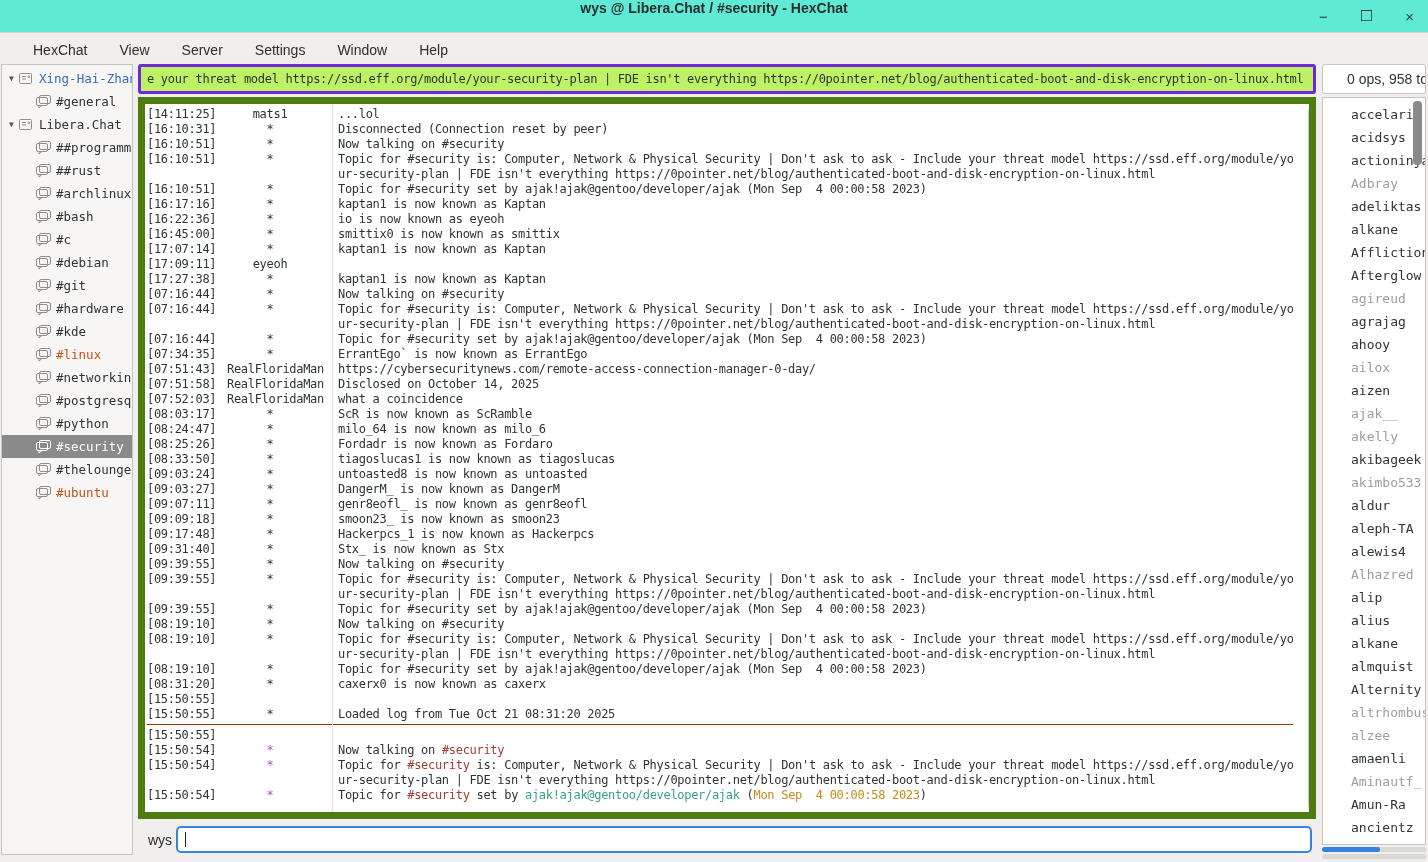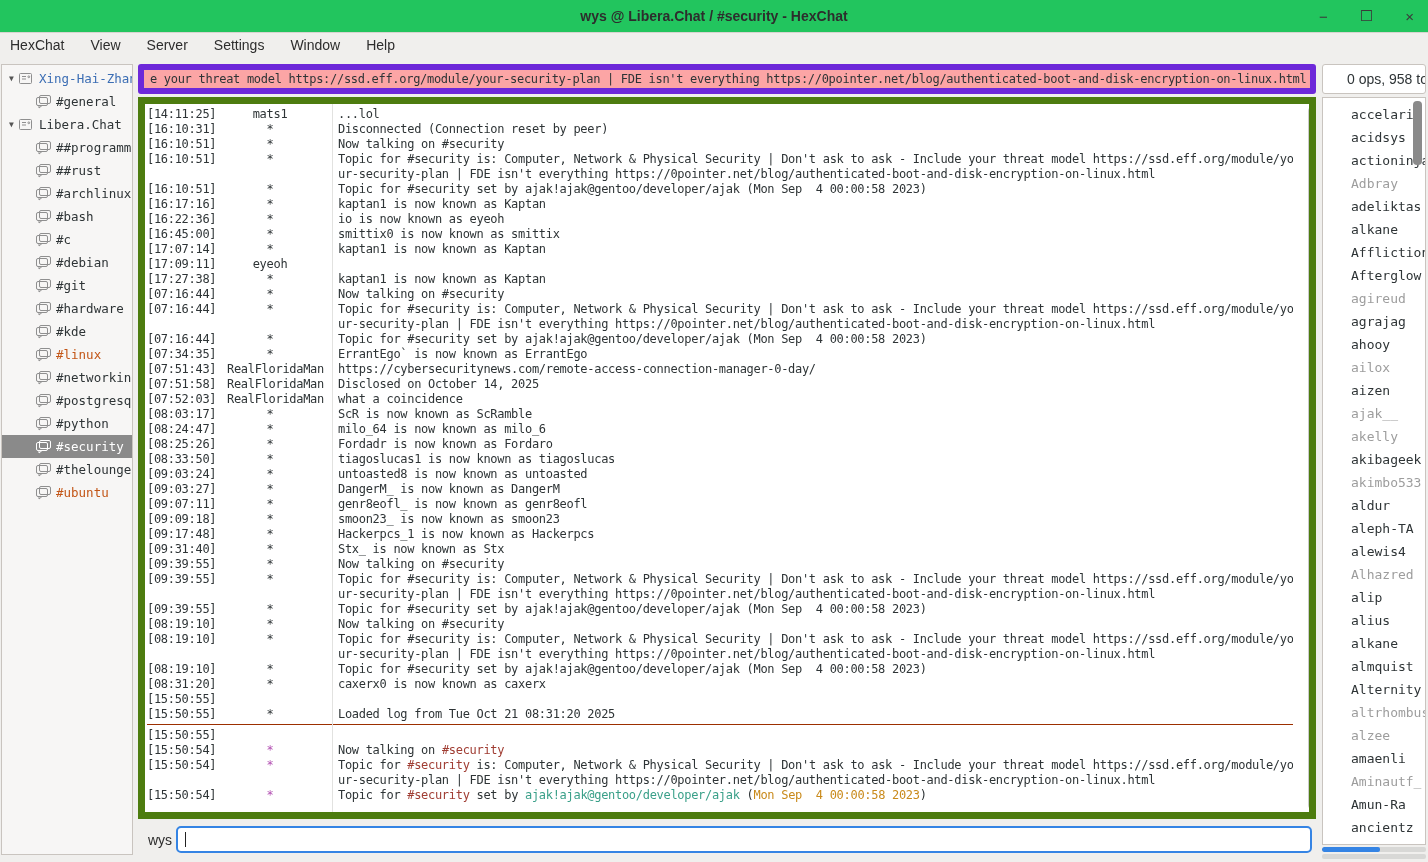--- a/index.html
+++ b/index.html
@@ -2,33 +2,33 @@
 <html><head>
 <meta charset="utf-8">
 <style>
   html,body{margin:0;padding:0}
   body{
     width:1428px;height:862px;position:relative;overflow:hidden;
     background:#f0efed;color:#2e3436;
     font-family:"Liberation Sans",sans-serif;
   }
   
-  .titlebar{position:absolute;left:0;top:0;right:0;height:32px;background:#22c55e;
-    border-bottom:1px solid #d8d4d0;display:flex;align-items:center;justify-content:center}
+  .titlebar{position:absolute;left:0;top:0;right:0;height:32px;background:#5eead4;
+    border-bottom:1px solid #d8d4d0;display:flex;justify-content:center}
   .title{font-weight:bold;font-size:14px;color:#2d2d2d}
   .winctl{position:absolute;right:14px;top:0;height:32px;display:flex;gap:32px;align-items:center;
     font-size:15px;color:#3a3a3a}
   .winctl span{cursor:default}
   
-  .menubar{position:absolute;left:0;top:33px;right:0;height:29px;display:flex;align-items:flex-start;
-    padding-left:0;gap:6px;background:#f0efed}
+  .menubar{position:absolute;left:0;top:33px;right:0;height:29px;display:flex;align-items:flex-end;
+    padding-left:23px;gap:12px;background:#f0efed}
   .menu-item{padding:4px 10px;font-size:14px;color:#2d2d2d}
   
-  .topicbar{position:absolute;left:138px;top:64px;width:1178px;height:30px;background:#fca5a5;
-    border:6px solid #6d28d9;border-radius:3px;display:flex;align-items:center;padding:0 6px;
+  .topicbar{position:absolute;left:138px;top:64px;width:1178px;height:30px;background:#bef264;
+    border:3px solid #6d28d9;border-radius:3px;display:flex;align-items:center;padding:0 6px;
     font:12px "DejaVu Sans Mono",monospace;letter-spacing:-0.3px;white-space:pre;overflow:hidden;box-sizing:border-box}
   .countbox{position:absolute;left:1322px;top:64px;width:104px;height:30px;background:#fff;
     border:1px solid #c9c4bf;border-radius:3px;display:flex;align-items:center;padding-left:24px;
     font-size:14px;white-space:nowrap;overflow:hidden;box-sizing:border-box}
   
   .tree{position:absolute;left:1px;top:64px;width:132px;height:791px;background:#f7f6f5;
     border:1px solid #c9c4bf;overflow:hidden;font:12.5px "DejaVu Sans Mono",monospace;box-sizing:border-box;padding-top:2px}
   .trow{height:23px;display:flex;align-items:center;white-space:pre;overflow:hidden}
   .trow .exp{width:13px;margin-left:3px;font-size:8px;color:#555;text-align:center;flex:none}
   .trow .icon{width:21px;flex:none;display:flex;align-items:center;color:#8f8f8f}

